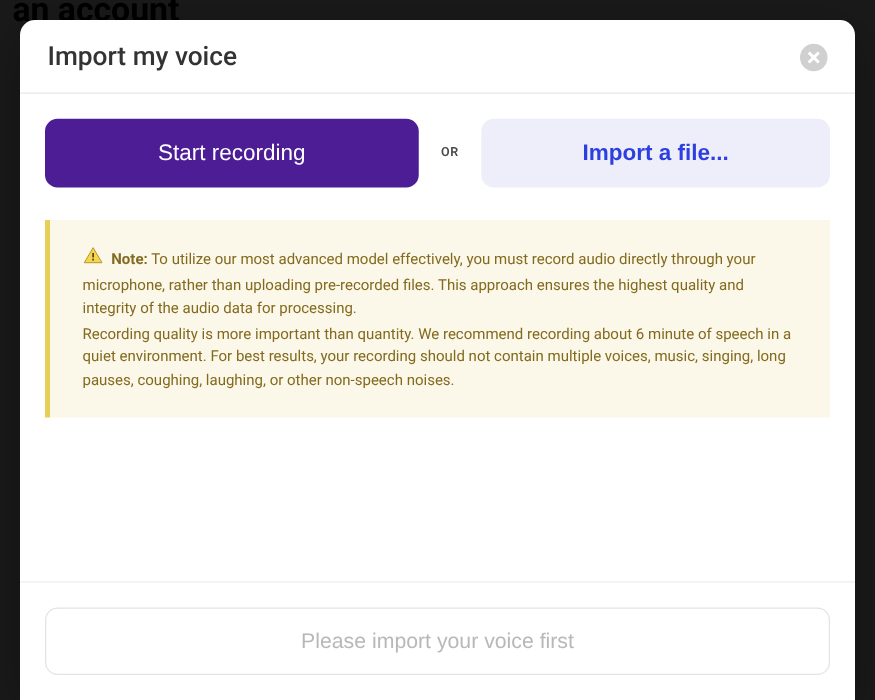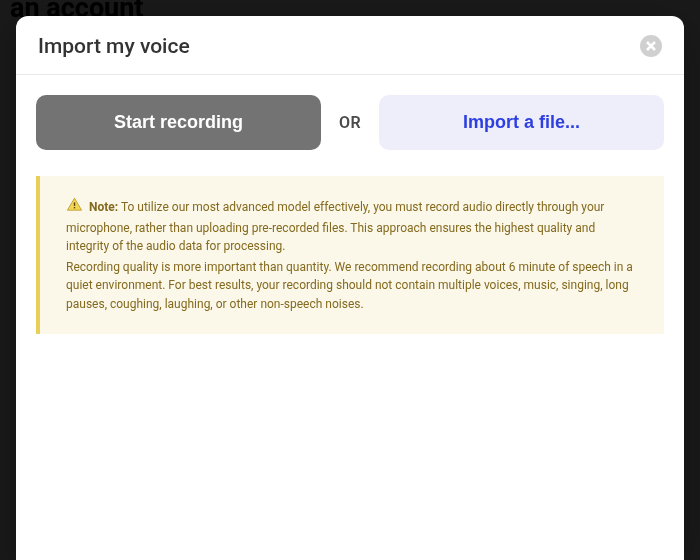--- a/index.html
+++ b/index.html
@@ -71,32 +71,32 @@
       overflow-y: auto;
     }
     .button-row {
       display: flex;
       align-items: center;
       gap: 18px;
       margin-bottom: 26px;
     }
     .primary-btn {
       flex: 1;
-      background: #737373;
+      background: #4c1d95;
       color: #fff;
       border: none;
       border-radius: 10px;
-      padding: 17px 10px;
+      padding: 17px 20px;
       font-size: 18px;
-      font-weight: 700;
+      font-weight: 400;
       cursor: pointer;
       text-align: center;
     }
     .or-separator {
-      font-size: 16px;
+      font-size: 10px;
       font-weight: 600;
       color: #4a4a4a;
       letter-spacing: 0.5px;
     }
     .secondary-btn {
       flex: 1;
       background: #EDEEF9;
       color: #2E3FE0;
       border: none;
       border-radius: 10px;
@@ -188,14 +188,17 @@
           </svg>
         </span><span class="note-label">Note:</span><span> To utilize our most advanced model effectively, you must record audio directly through your microphone, rather than uploading pre-recorded files. This approach ensures the highest quality and integrity of the audio data for processing.</span>
       </p>
       <p class="para2">
         <span>Recording quality is more important than quantity. We recommend recording about 6 minute of speech in a quiet environment. For best results, your recording should </span><span class="bold">not</span><span> contain multiple voices, music, singing, long pauses, coughing, laughing, or other non-speech noises.</span>
       </p>
     </div>
 
   </div>
 
+  <div class="modal-footer">
+    <button class="disabled-btn">Please import your voice first</button>
+  </div>
 
 </div>
 
 </body></html>

